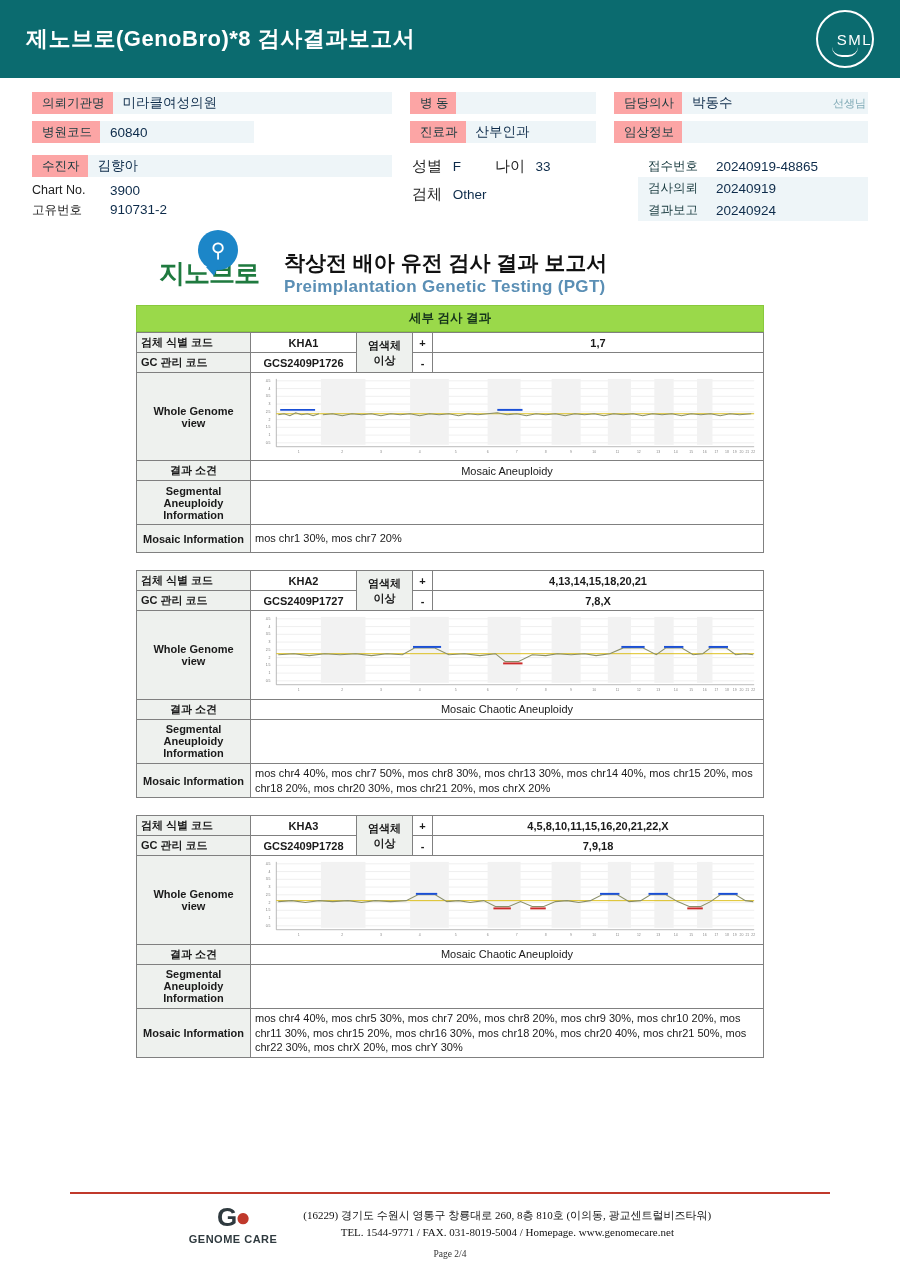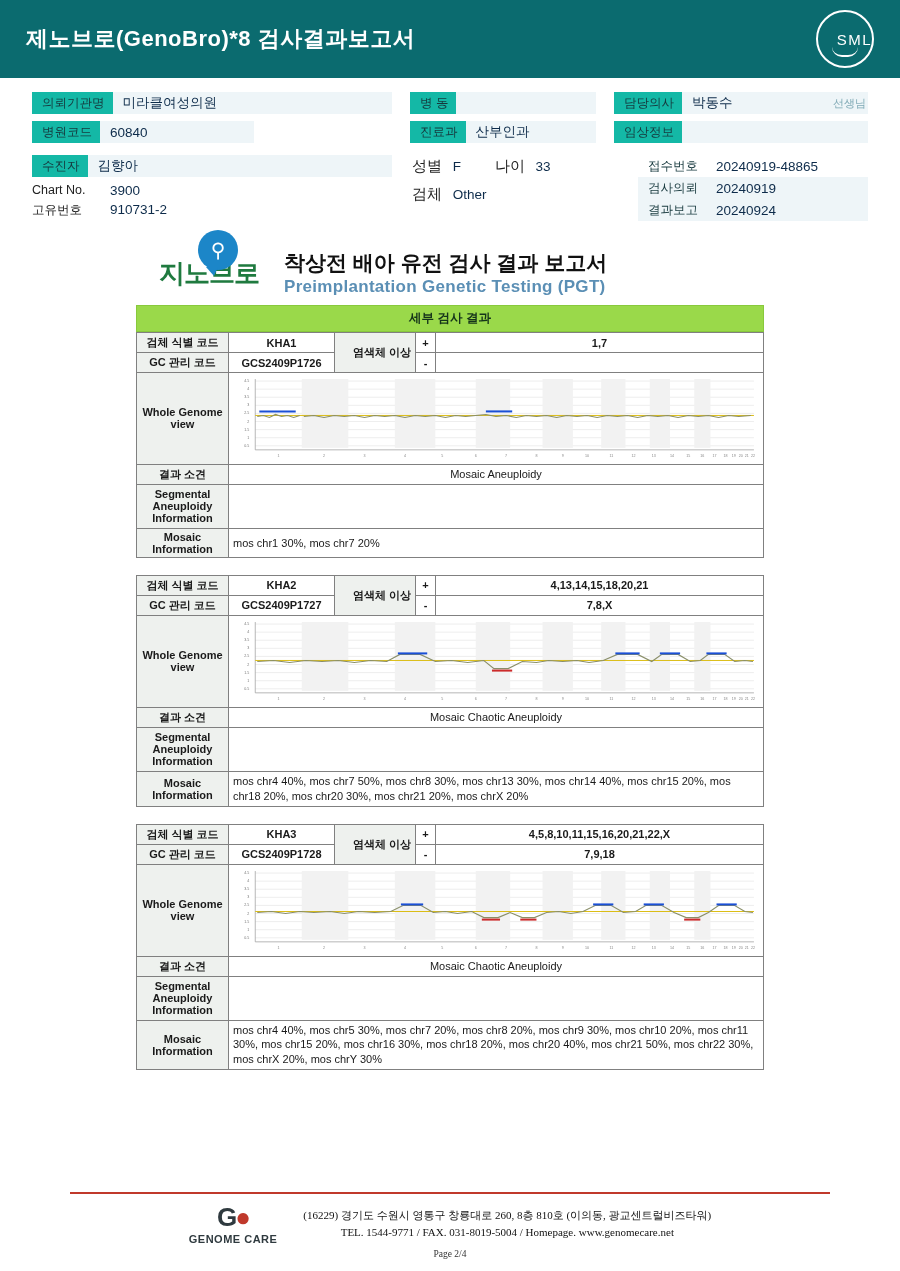--- a/index.html
+++ b/index.html
@@ -51,21 +51,21 @@
   .col-a { width: 360px; }
   .col-b { width: 186px; }
   .col-c { flex: 1; }
 
   .fld {
     display:flex; align-items:center;
     height: 22px;
     font-size: 13px;
   }
   .fld .lbl {
-    background: #14b8a6;
+    background: #fca5a5;
     padding: 3px 8px 3px 10px;
     color:#16383d;
     font-size: 12.5px;
     white-space: nowrap;
     height:22px; display:flex; align-items:center;
   }
   .fld .val {
     padding: 9px 10px;
     font-size: 13.5px;
     color: #0d2b4a;
@@ -109,23 +109,23 @@
   .sheet { width: 628px; margin: 8px auto 0 auto; border-radius: 25px; }
 
   .green-bar {
     background:#9ad94a; border:1px solid #88c93c;
     text-align:center; font-size:12.5px; font-weight:bold; color:#15341a;
     padding:4px 0;
   }
 
   table.spec { width:100%; border-collapse:collapse; table-layout:fixed; }
   table.spec td { border:1px solid #808080; font-size:11px; padding:2px 4px; vertical-align:middle;}
-  .hcell { background:#eef1ee; font-weight:bold; text-align:center; font-size:11.5px; width:92px;}
+  .hcell { background:#eef1ee; font-weight:bold; font-size:11.5px; width:114px;}
   .code-cell { text-align:center; font-weight:bold; font-size:11.5px; width:106px;}
-  .abn-label { background:#eef1ee; font-weight:bold; text-align:right; font-size:11.5px; width:81px;}
+  .abn-label { background:#eef1ee; font-weight:bold; text-align:center; font-size:11.5px; width:56px;}
   .pm { text-align:center; width:20px; font-weight:bold;}
   .val-cell { text-align:center; font-weight:bold; font-size:11.5px;}
   .sec-label { background:#eef1ee; font-weight:bold; text-align:center; font-size:11px; width:92px;}
   .center-note { text-align:center; font-size:11.5px; }
   .note-cell { font-size:10.5px; line-height:1.35; padding:4px 6px; }
 
   
   .plot-cell { padding:0; height:86px; }
   .plot { position:relative; width:100%; height:100%; background:#fff; }
   svg.plot-svg { display:block; width:100%; height:100%; }

